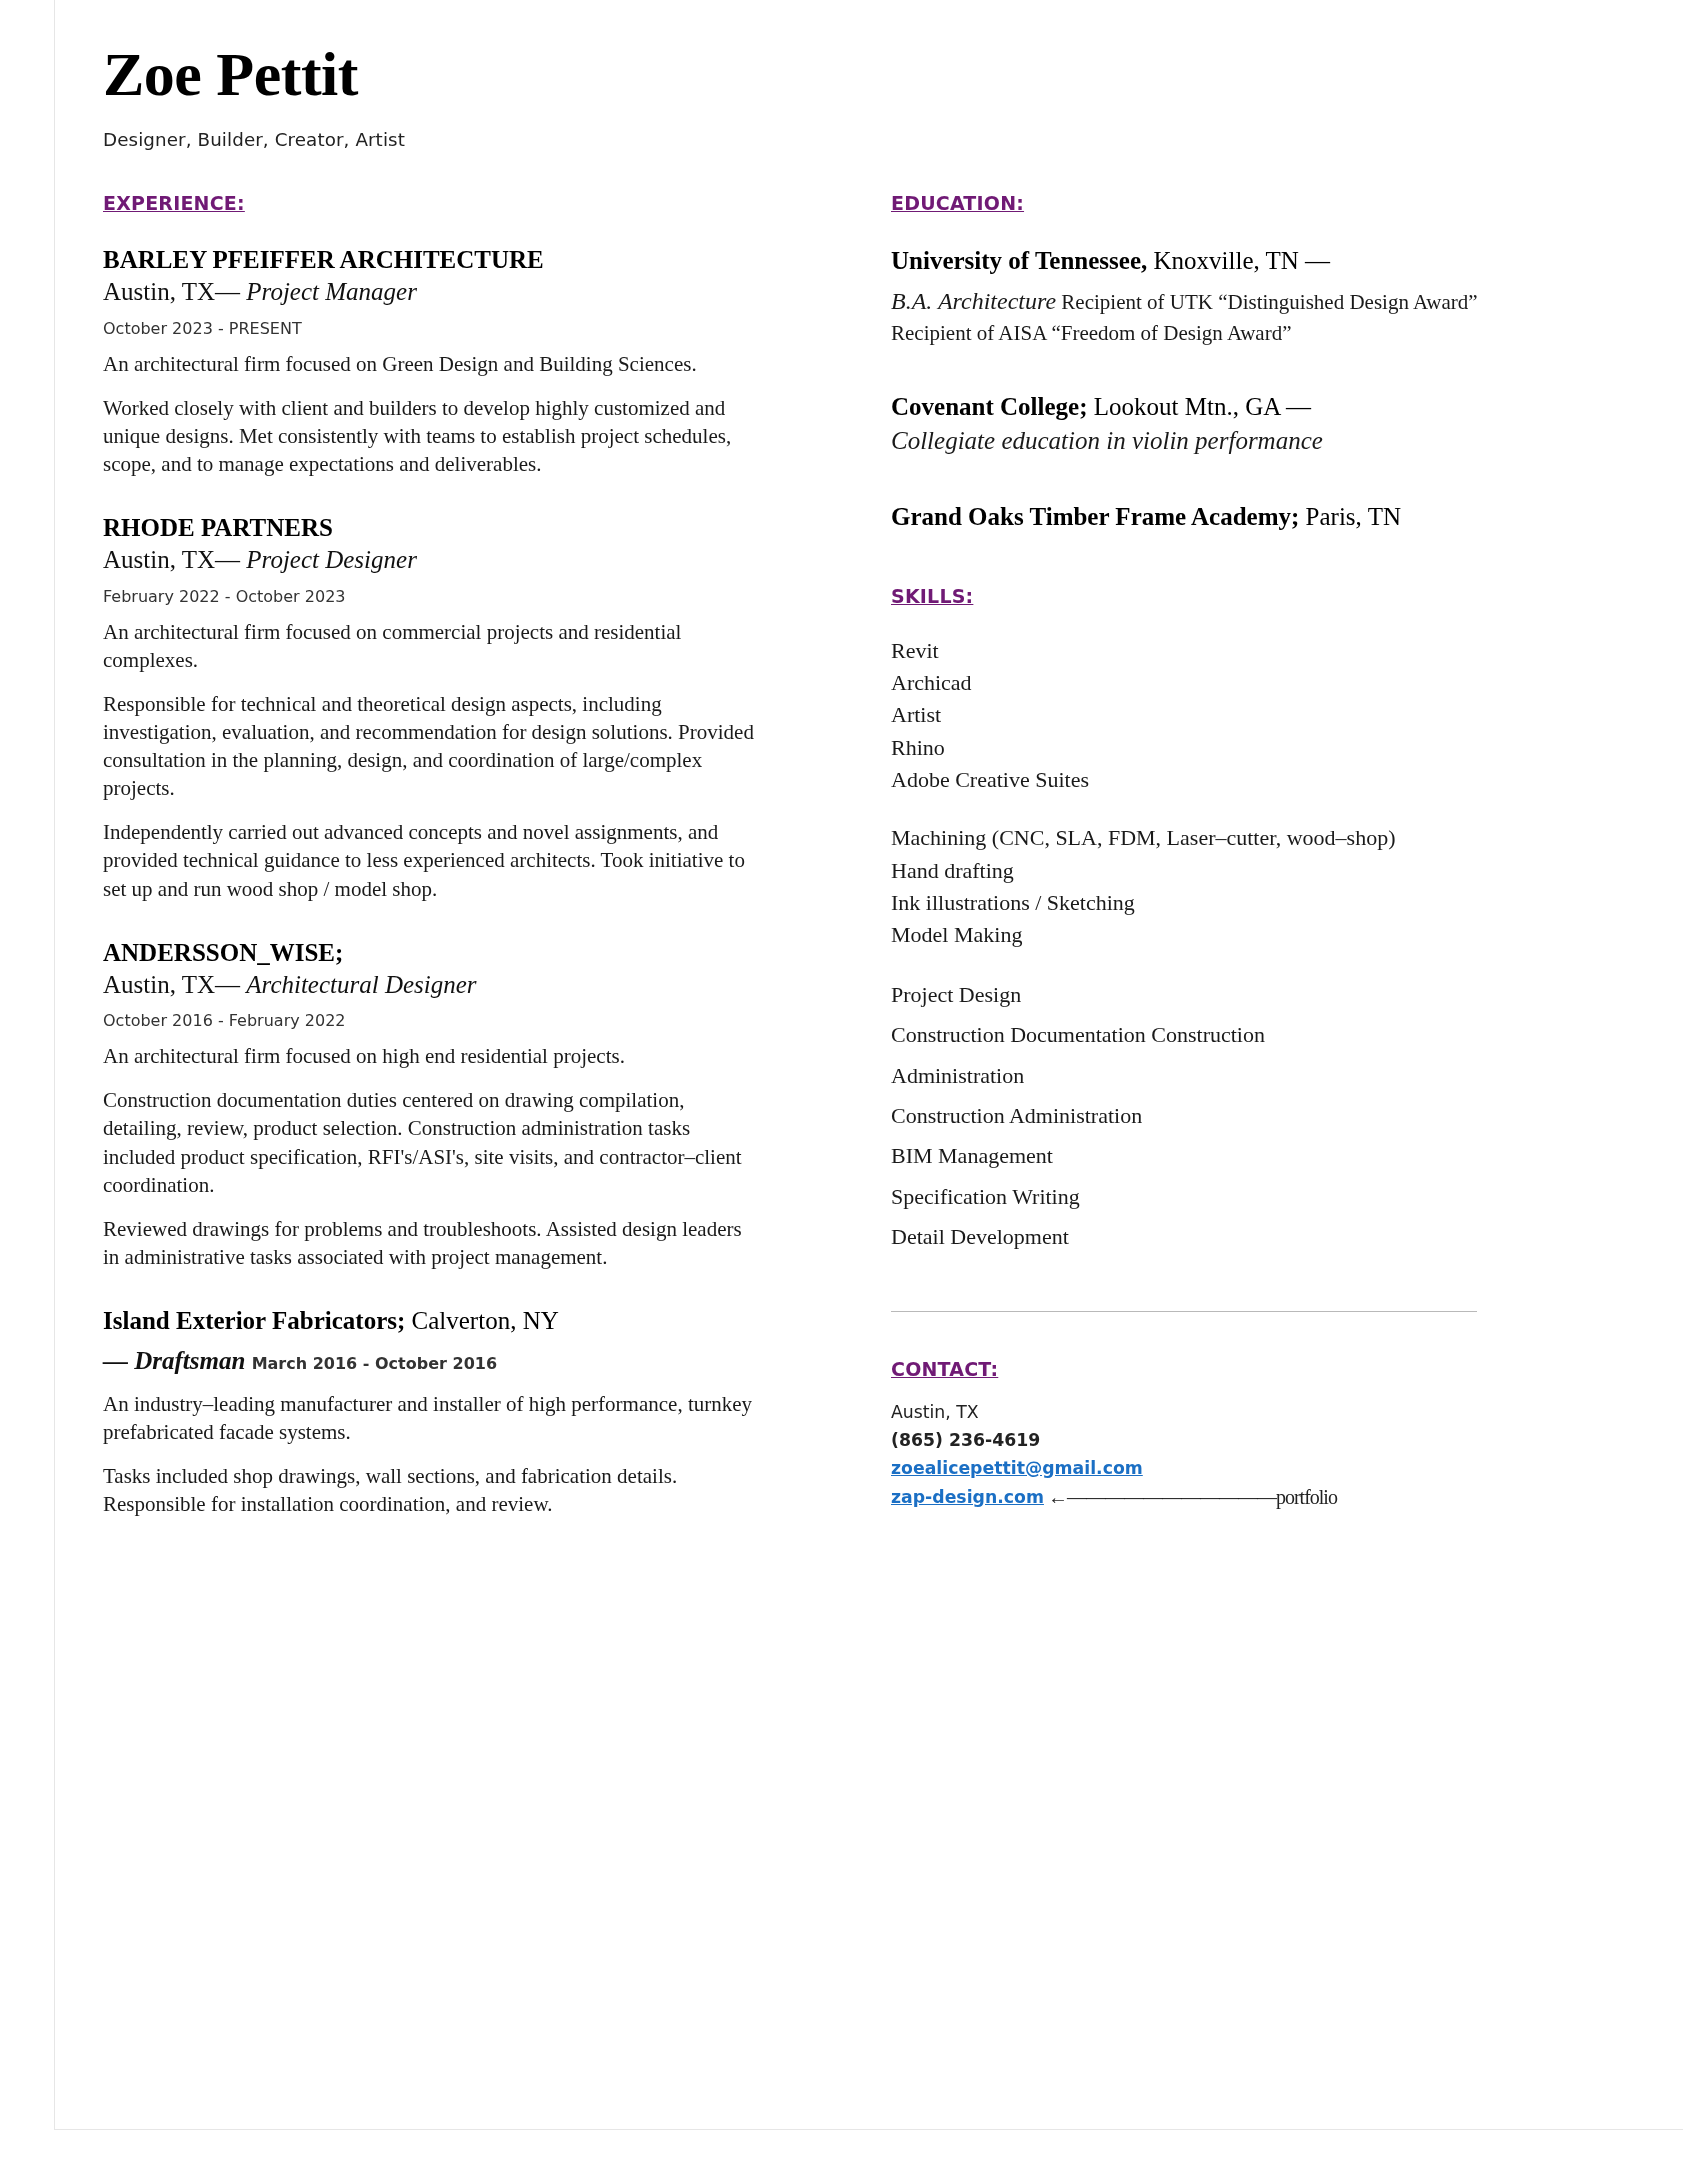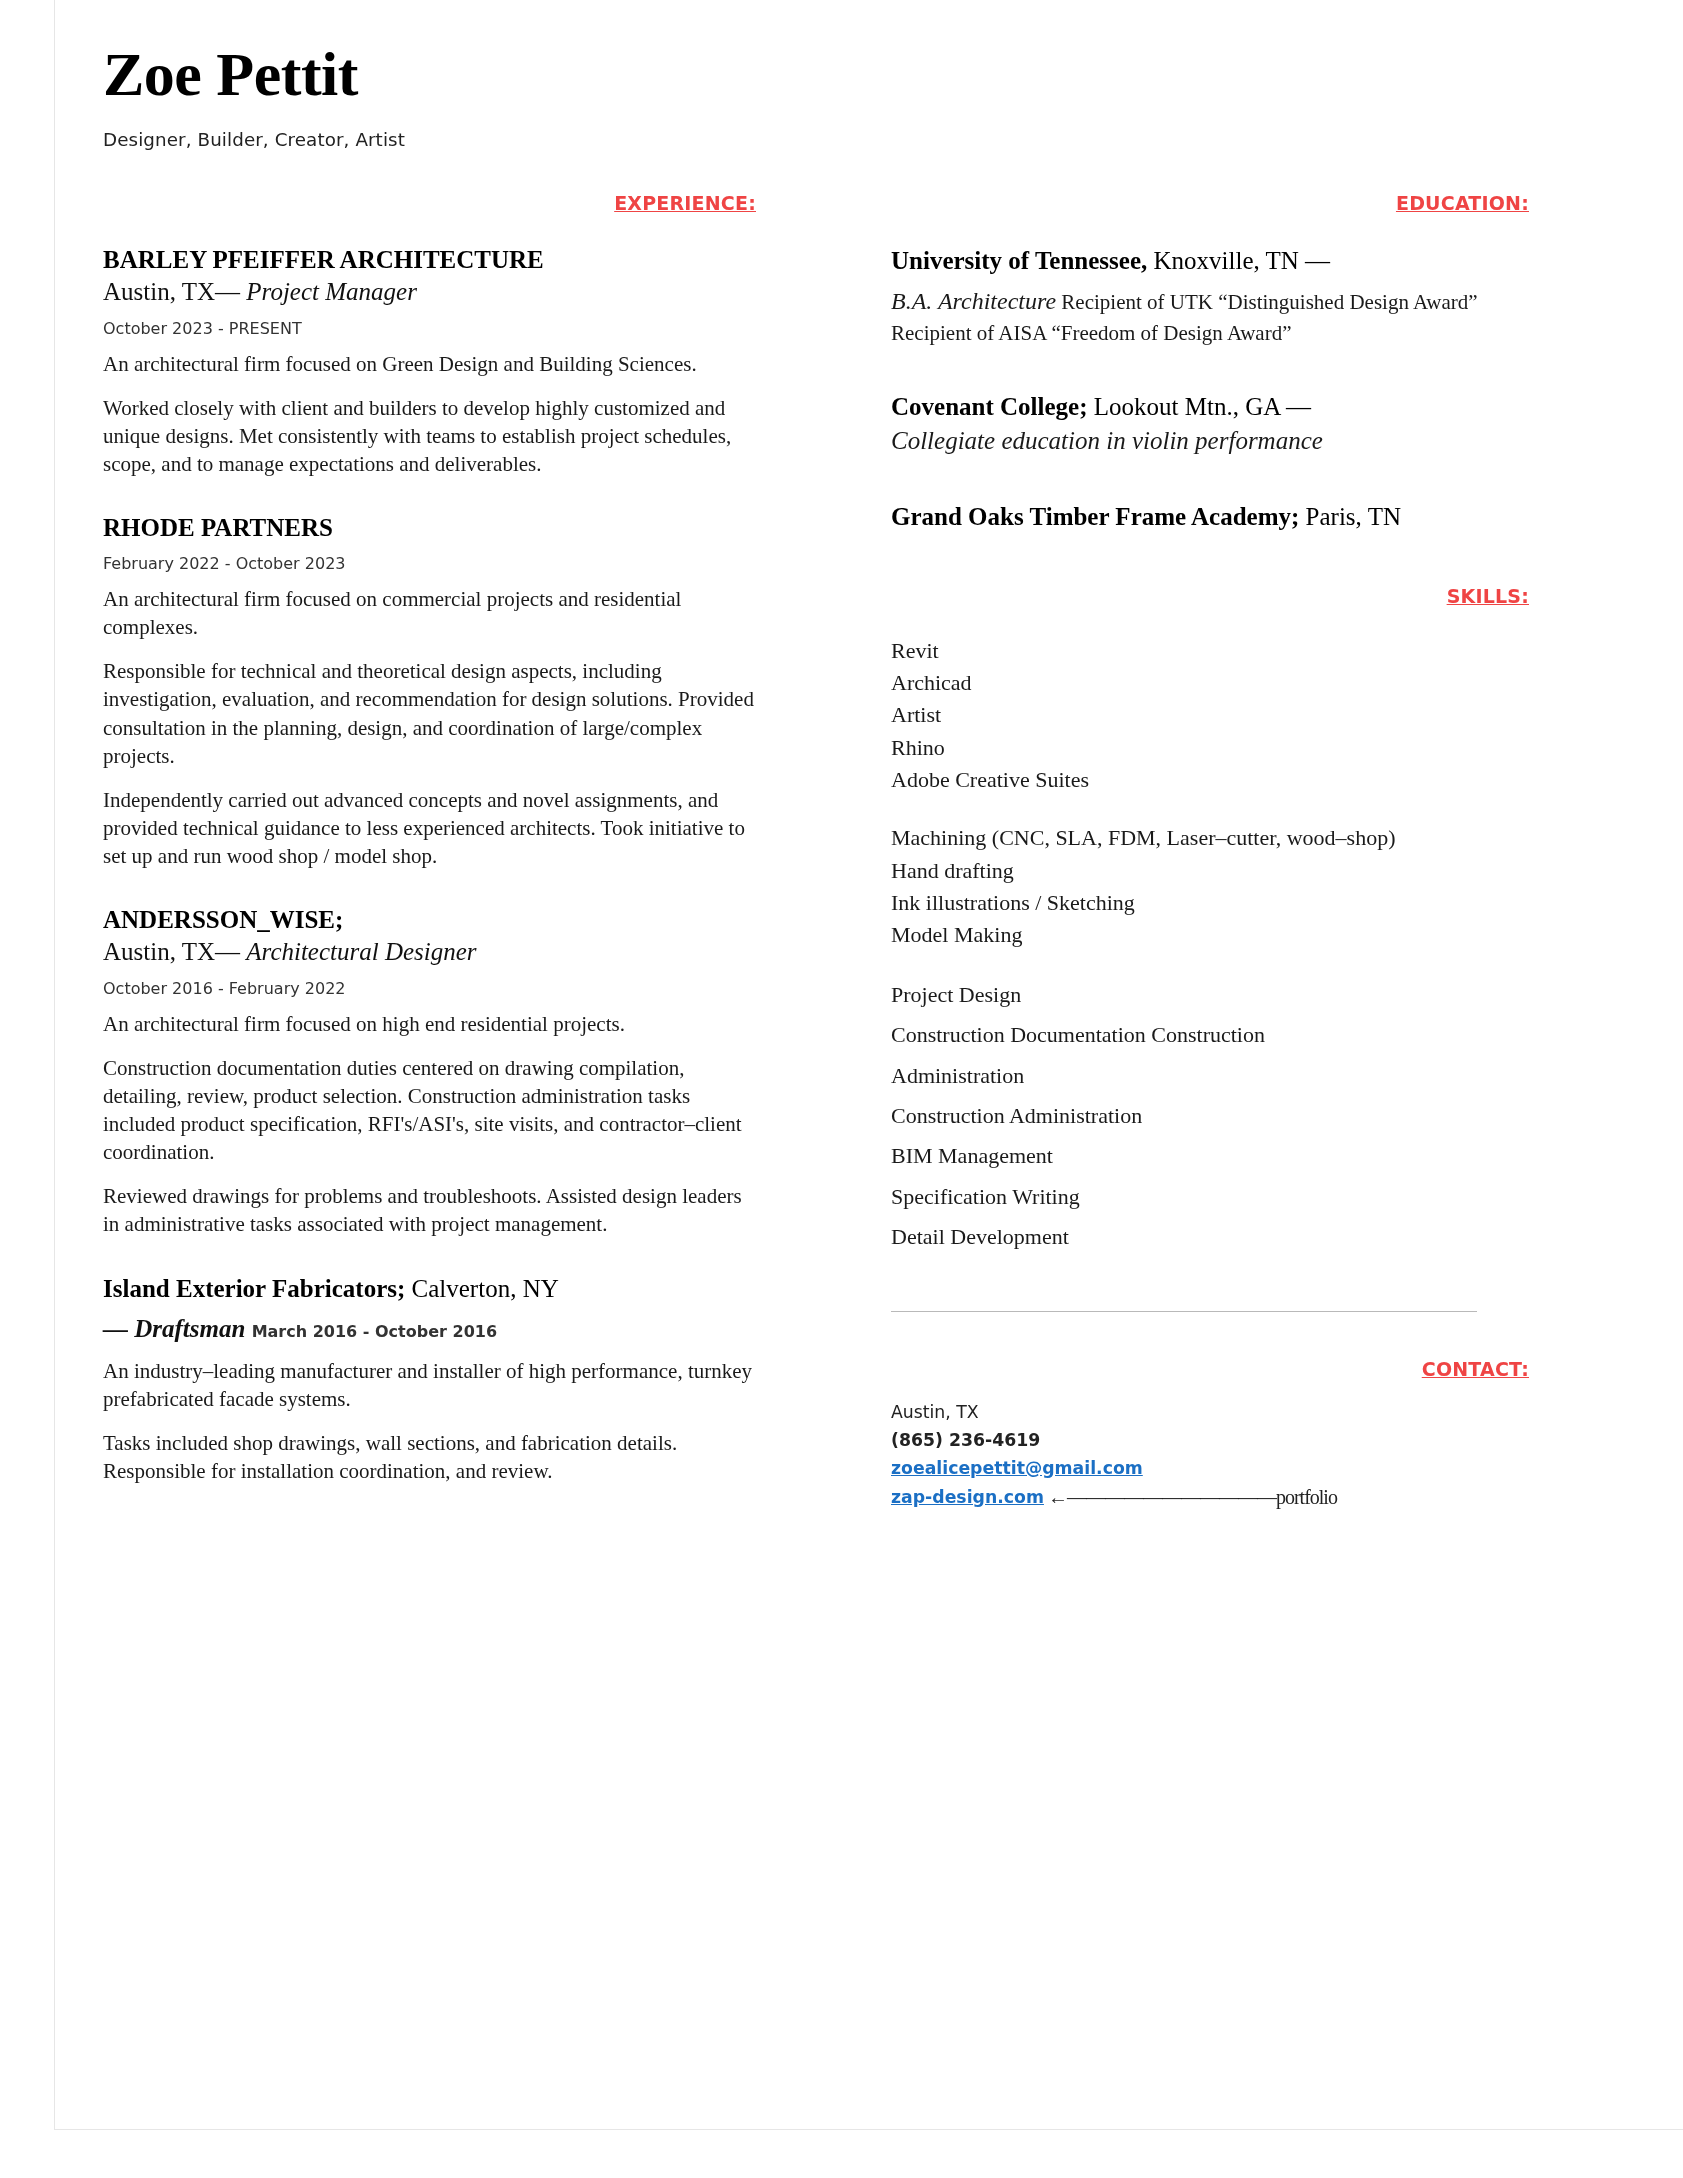--- a/index.html
+++ b/index.html
@@ -70,25 +70,24 @@
   .col-right {
     width: 733px;
     padding-left: 95px;
     box-sizing: border-box;
   }
 
   .section-head {
     font-family: "DejaVu Sans", sans-serif;
     font-weight: bold;
     font-size: 19px;
-    color: #ef4444;
+    color: #701a75;
     text-decoration: underline;
     letter-spacing: 0.2px;
     margin-bottom: 30px;
-    text-align: right;
   }
 
   .job { margin-bottom: 34px; }
   .job-company {
     font-family: "Liberation Serif", serif;
     font-weight: bold;
     font-size: 25px;
     color: #000;
     line-height: 1.28;
   }
@@ -212,20 +211,24 @@
               <span>Austin, TX—</span>
               <em>Project Manager</em>
             </div>
             <div class="job-dates">October 2023 - PRESENT</div>
             <div class="para">An architectural firm focused on Green Design and Building Sciences.</div>
             <div class="para">Worked closely with client and builders to develop highly customized and unique designs. Met consistently with teams to establish project schedules, scope, and to manage expectations and deliverables.</div>
           </div>
 
           <div class="job">
             <div class="job-company">RHODE PARTNERS</div>
+            <div class="job-loc">
+              <span>Austin, TX—</span>
+              <em>Project Designer</em>
+            </div>
             <div class="job-dates">February 2022 - October 2023</div>
             <div class="para">An architectural firm focused on commercial projects and residential complexes.</div>
             <div class="para">Responsible for technical and theoretical design aspects, including investigation, evaluation, and recommendation for design solutions. Provided consultation in the planning, design, and coordination of large/complex projects.</div>
             <div class="para">Independently carried out advanced concepts and novel assignments, and provided technical guidance to less experienced architects. Took initiative to set up and run wood shop / model shop.</div>
           </div>
 
           <div class="job">
             <div class="job-company">ANDERSSON_WISE;</div>
             <div class="job-loc">
               <span>Austin, TX—</span>

